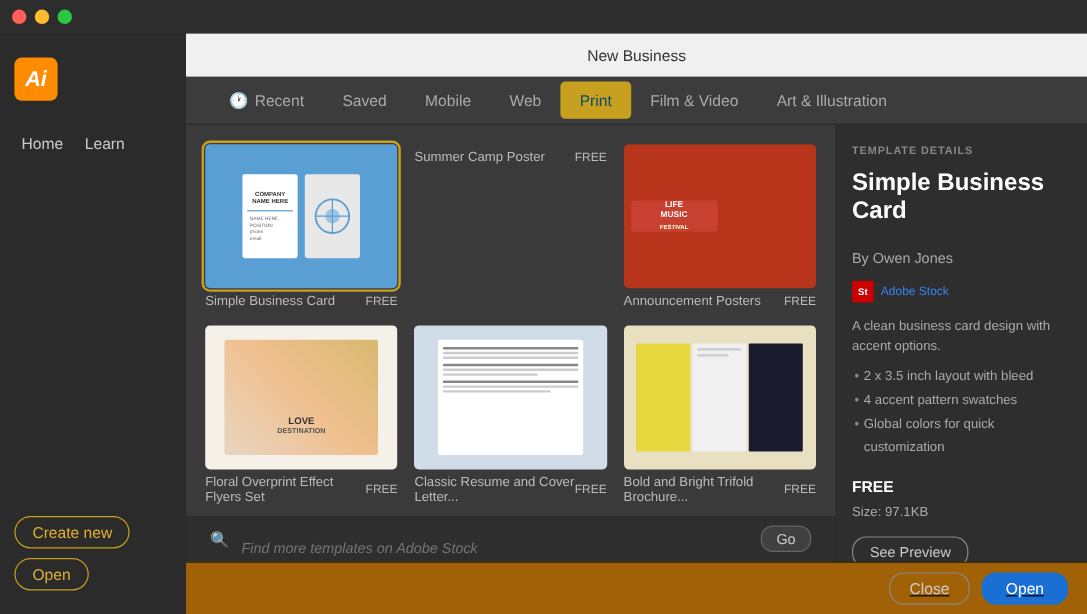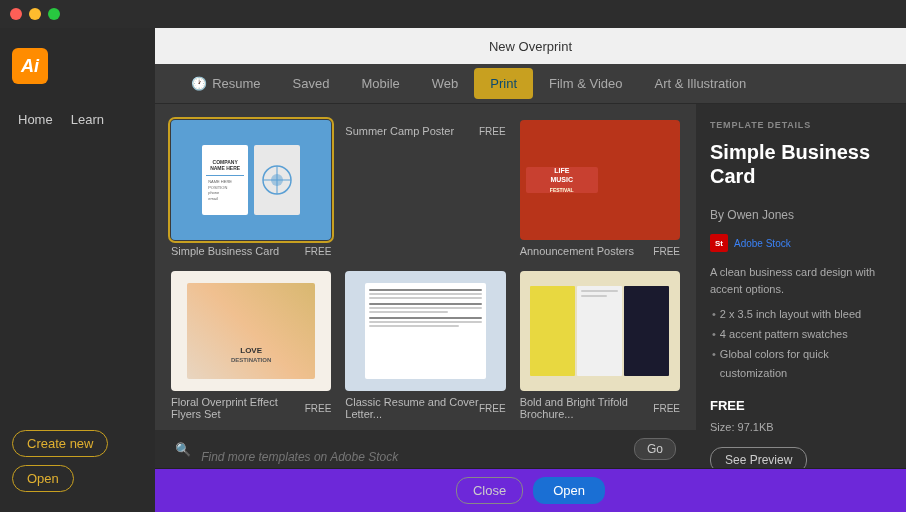--- a/index.html
+++ b/index.html
@@ -404,28 +404,29 @@
       border-radius: 12px;
       padding: 5px 14px;
       font-size: 12px;
       cursor: pointer;
       width: fit-content;
       margin-top: 6px;
     }
 
     
     .bottom-bar {
-      background: #6d28d9;
+      background: #a16207;
       height: 44px;
       display: flex;
       align-items: center;
-      justify-content: center;
+      justify-content: flex-end;
       padding: 0 16px;
       gap: 10px;
       border-top: 1px solid #222;
+      text-decoration: underline;
     }
     .btn-close {
       background: transparent;
       border: 1px solid #888;
       color: #ccc;
       border-radius: 12px;
       padding: 5px 16px;
       font-size: 13px;
       cursor: pointer;
     }
@@ -466,27 +467,27 @@
     </div>
     <div class="sidebar-buttons">
       <button class="sidebar-btn">Create new</button>
       <button class="sidebar-btn">Open</button>
     </div>
   </div>
 
   <div class="right-column">
 
     <div class="dialog-header">
-      <span>New Overprint</span>
+      <span>New Business</span>
     </div>
 
     <div class="tab-bar">
       <div class="tab-item">
         <span>🕐</span>
-        <span>Resume</span>
+        <span>Recent</span>
       </div>
       <div class="tab-item">
         <span>Saved</span>
       </div>
       <div class="tab-item">
         <span>Mobile</span>
       </div>
       <div class="tab-item">
         <span>Web</span>
       </div>

